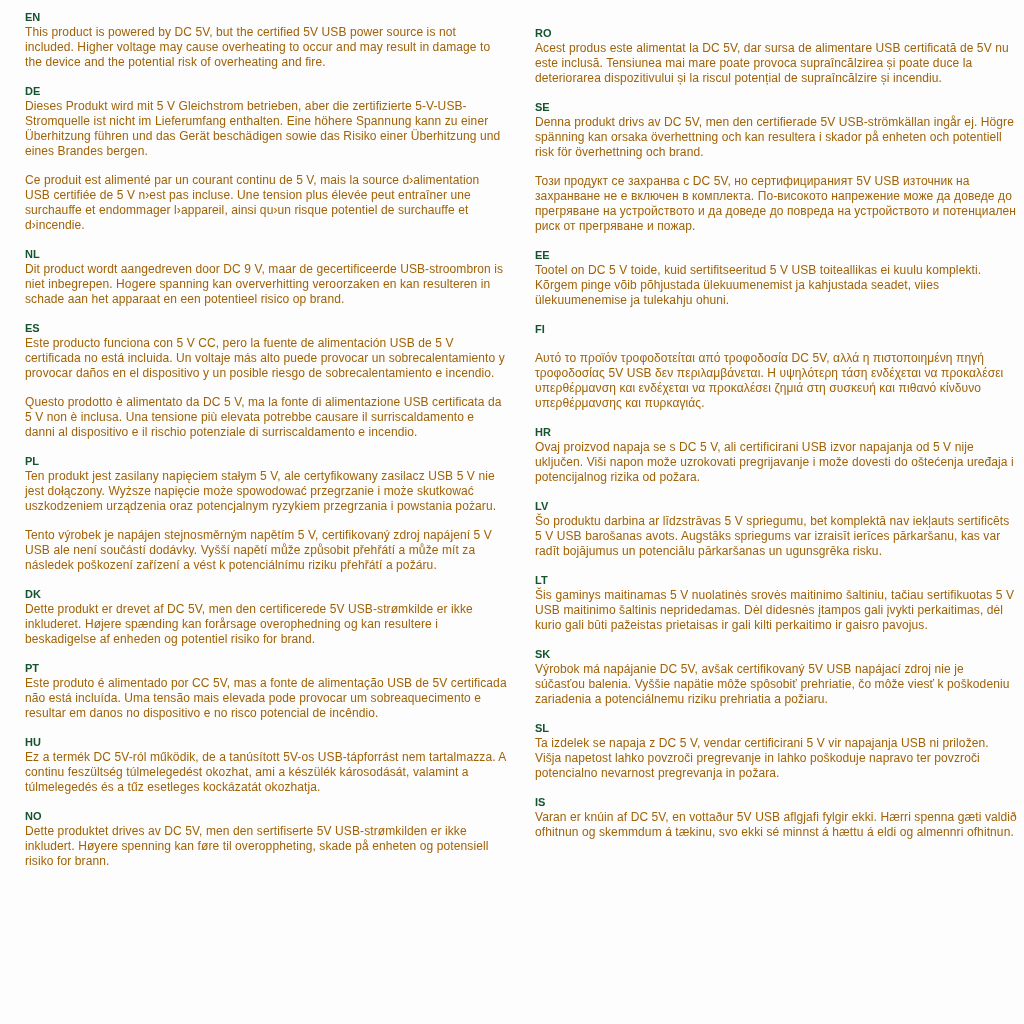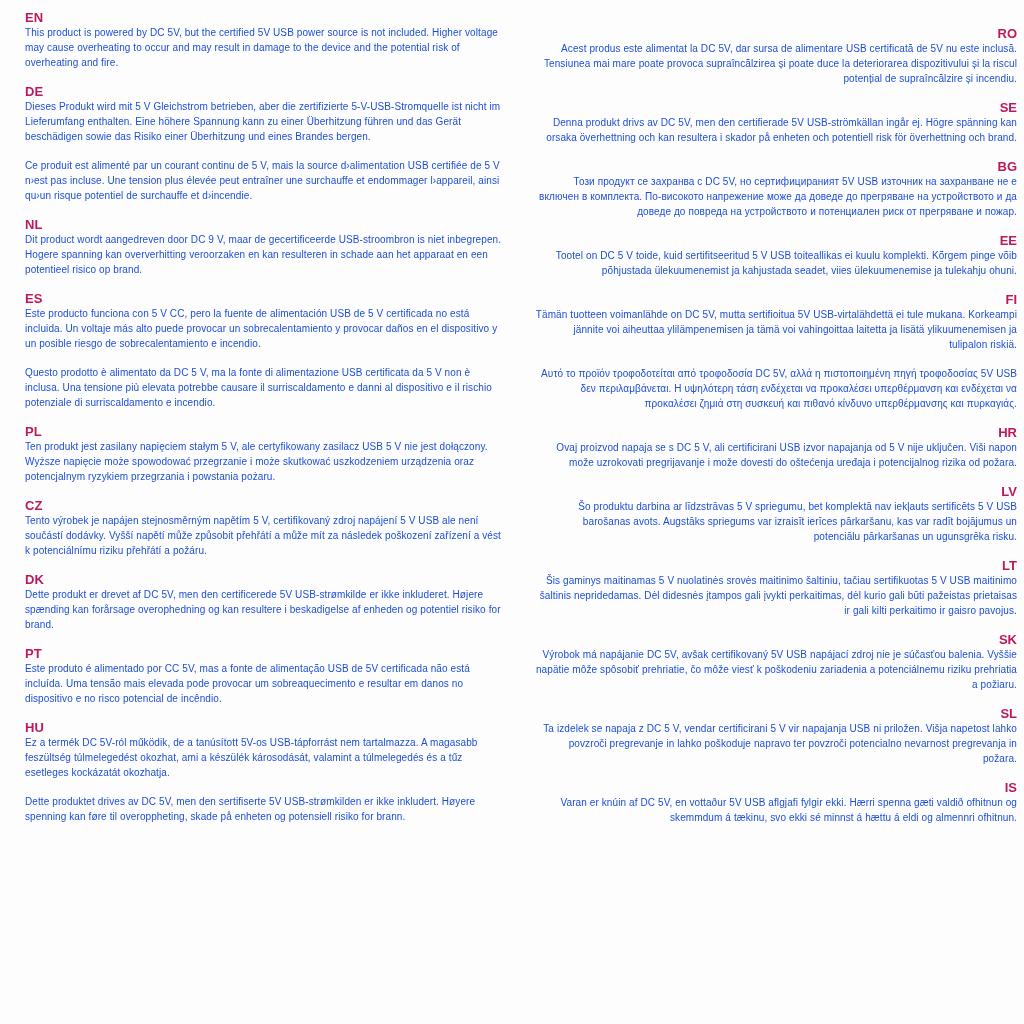--- a/index.html
+++ b/index.html
@@ -22,37 +22,36 @@
     padding: 10px 8px 0 25px;
     display: flex;
     gap: 28px;
   }
   .col {
     width: 482px;
     flex: 0 0 482px;
   }
   .col.right {
     padding-top: 16px;
-    text-align: right;
   }
   .lang-section {
     margin: 0 0 14px 0;
   }
   .lang-code {
-    font-size: 13px;
+    font-size: 11px;
     line-height: 15px;
     font-weight: 700;
     margin: 0;
-    color: #be185d;
+    color: #14532d;
   }
   .lang-text {
-    font-size: 10px;
+    font-size: 12px;
     line-height: 15px;
     margin: 0;
-    color: #1d4ed8;
+    color: #a16207;
     letter-spacing: 0.1px;
   }
 </style>
 </head>
 <body>
 
 <div class="page">
 
   <div class="col left">
     <section class="lang-section">
@@ -75,60 +74,58 @@
       <p class="lang-text">Este producto funciona con 5 V CC, pero la fuente de alimentación USB de 5 V certificada no está incluida. Un voltaje más alto puede provocar un sobrecalentamiento y provocar daños en el dispositivo y un posible riesgo de sobrecalentamiento e incendio.</p>
     </section>
     <section class="lang-section">
       <p class="lang-text">Questo prodotto è alimentato da DC 5 V, ma la fonte di alimentazione USB certificata da 5 V non è inclusa. Una tensione più elevata potrebbe causare il surriscaldamento e danni al dispositivo e il rischio potenziale di surriscaldamento e incendio.</p>
     </section>
     <section class="lang-section">
       <h2 class="lang-code">PL</h2>
       <p class="lang-text">Ten produkt jest zasilany napięciem stałym 5 V, ale certyfikowany zasilacz USB 5 V nie jest dołączony. Wyższe napięcie może spowodować przegrzanie i może skutkować uszkodzeniem urządzenia oraz potencjalnym ryzykiem przegrzania i powstania pożaru.</p>
     </section>
     <section class="lang-section">
-      <h2 class="lang-code">CZ</h2>
       <p class="lang-text">Tento výrobek je napájen stejnosměrným napětím 5 V, certifikovaný zdroj napájení 5 V USB ale není součástí dodávky. Vyšší napětí může způsobit přehřátí a může mít za následek poškození zařízení a vést k potenciálnímu riziku přehřátí a požáru.</p>
     </section>
     <section class="lang-section">
       <h2 class="lang-code">DK</h2>
       <p class="lang-text">Dette produkt er drevet af DC 5V, men den certificerede 5V USB-strømkilde er ikke inkluderet. Højere spænding kan forårsage overophedning og kan resultere i beskadigelse af enheden og potentiel risiko for brand.</p>
     </section>
     <section class="lang-section">
       <h2 class="lang-code">PT</h2>
       <p class="lang-text">Este produto é alimentado por CC 5V, mas a fonte de alimentação USB de 5V certificada não está incluída. Uma tensão mais elevada pode provocar um sobreaquecimento e resultar em danos no dispositivo e no risco potencial de incêndio.</p>
     </section>
     <section class="lang-section">
       <h2 class="lang-code">HU</h2>
-      <p class="lang-text">Ez a termék DC 5V-ról működik, de a tanúsított 5V-os USB-tápforrást nem tartalmazza. A magasabb feszültség túlmelegedést okozhat, ami a készülék károsodását, valamint a túlmelegedés és a tűz esetleges kockázatát okozhatja.</p>
+      <p class="lang-text">Ez a termék DC 5V-ról működik, de a tanúsított 5V-os USB-tápforrást nem tartalmazza. A continu feszültség túlmelegedést okozhat, ami a készülék károsodását, valamint a túlmelegedés és a tűz esetleges kockázatát okozhatja.</p>
     </section>
     <section class="lang-section">
+      <h2 class="lang-code">NO</h2>
       <p class="lang-text">Dette produktet drives av DC 5V, men den sertifiserte 5V USB-strømkilden er ikke inkludert. Høyere spenning kan føre til overoppheting, skade på enheten og potensiell risiko for brann.</p>
     </section>
   </div>
 
   <div class="col right">
     <section class="lang-section">
       <h2 class="lang-code">RO</h2>
       <p class="lang-text">Acest produs este alimentat la DC 5V, dar sursa de alimentare USB certificată de 5V nu este inclusă. Tensiunea mai mare poate provoca supraîncălzirea și poate duce la deteriorarea dispozitivului și la riscul potențial de supraîncălzire și incendiu.</p>
     </section>
     <section class="lang-section">
       <h2 class="lang-code">SE</h2>
       <p class="lang-text">Denna produkt drivs av DC 5V, men den certifierade 5V USB-strömkällan ingår ej. Högre spänning kan orsaka överhettning och kan resultera i skador på enheten och potentiell risk för överhettning och brand.</p>
     </section>
     <section class="lang-section">
-      <h2 class="lang-code">BG</h2>
       <p class="lang-text">Този продукт се захранва с DC 5V, но сертифицираният 5V USB източник на захранване не е включен в комплекта. По-високото напрежение може да доведе до прегряване на устройството и да доведе до повреда на устройството и потенциален риск от прегряване и пожар.</p>
     </section>
     <section class="lang-section">
       <h2 class="lang-code">EE</h2>
       <p class="lang-text">Tootel on DC 5 V toide, kuid sertifitseeritud 5 V USB toiteallikas ei kuulu komplekti. Kõrgem pinge võib põhjustada ülekuumenemist ja kahjustada seadet, viies ülekuumenemise ja tulekahju ohuni.</p>
     </section>
     <section class="lang-section">
       <h2 class="lang-code">FI</h2>
-      <p class="lang-text">Tämän tuotteen voimanlähde on DC 5V, mutta sertifioitua 5V USB-virtalähdettä ei tule mukana. Korkeampi jännite voi aiheuttaa ylilämpenemisen ja tämä voi vahingoittaa laitetta ja lisätä ylikuumenemisen ja tulipalon riskiä.</p>
     </section>
     <section class="lang-section">
       <p class="lang-text">Αυτό το προϊόν τροφοδοτείται από τροφοδοσία DC 5V, αλλά η πιστοποιημένη πηγή τροφοδοσίας 5V USB δεν περιλαμβάνεται. Η υψηλότερη τάση ενδέχεται να προκαλέσει υπερθέρμανση και ενδέχεται να προκαλέσει ζημιά στη συσκευή και πιθανό κίνδυνο υπερθέρμανσης και πυρκαγιάς.</p>
     </section>
     <section class="lang-section">
       <h2 class="lang-code">HR</h2>
       <p class="lang-text">Ovaj proizvod napaja se s DC 5 V, ali certificirani USB izvor napajanja od 5 V nije uključen. Viši napon može uzrokovati pregrijavanje i može dovesti do oštećenja uređaja i potencijalnog rizika od požara.</p>
     </section>
     <section class="lang-section">
       <h2 class="lang-code">LV</h2>

